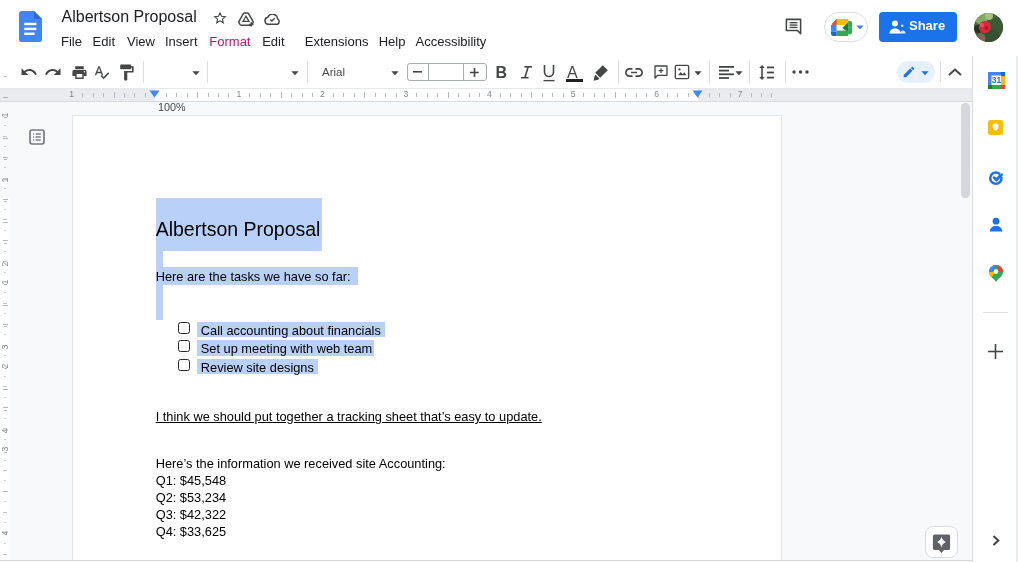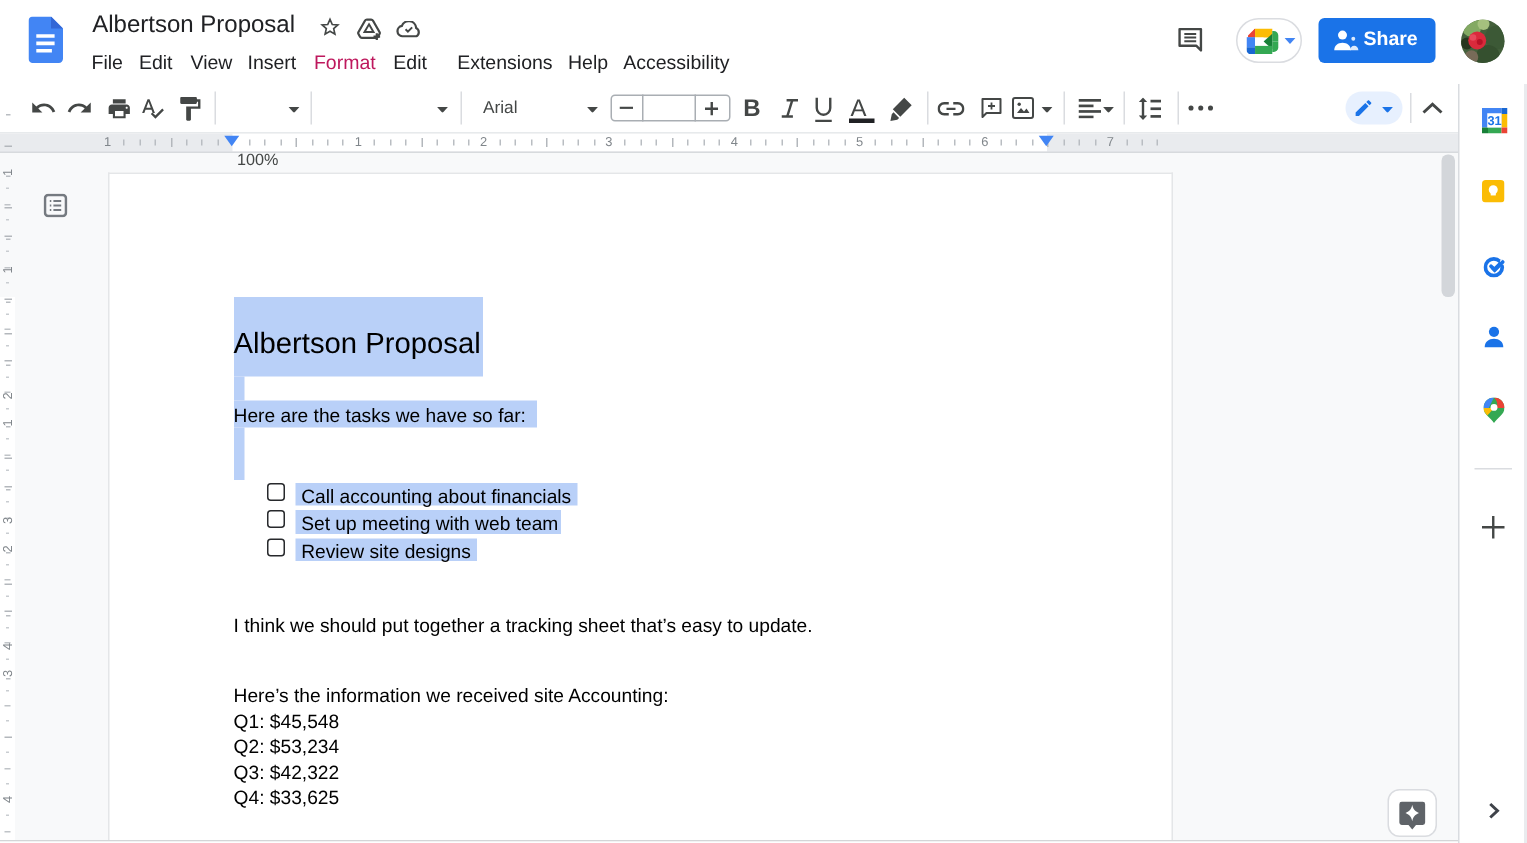--- a/index.html
+++ b/index.html
@@ -198,21 +198,21 @@
   <div class="abs" style="left:155.7px;top:218.9px;font-size:19.5px;line-height:21.8px;color:#000;">Albertson Proposal</div>
   <div class="abs" style="left:155.7px;top:270px;font-size:12.8px;line-height:14.3px;color:#000;">Here are the tasks we have so far:</div>
 
   <div class="abs" style="left:177.8px;top:321.8px;width:12px;height:12px;border:1.5px solid #27292c;border-radius:2.5px;"></div>
   <div class="abs" style="left:177.8px;top:340.3px;width:12px;height:12px;border:1.5px solid #27292c;border-radius:2.5px;"></div>
   <div class="abs" style="left:177.8px;top:358.9px;width:12px;height:12px;border:1.5px solid #27292c;border-radius:2.5px;"></div>
   <div class="abs" style="left:200.8px;top:323.7px;font-size:12.8px;line-height:14.3px;color:#000;">Call accounting about financials</div>
   <div class="abs" style="left:200.8px;top:342.3px;font-size:12.8px;line-height:14.3px;color:#000;">Set up meeting with web team</div>
   <div class="abs" style="left:200.8px;top:360.8px;font-size:12.8px;line-height:14.3px;color:#000;">Review site designs</div>
 
-  <div class="abs" style="left:155.7px;top:410.1px;font-size:12.8px;line-height:14.3px;color:#000;">I think we should put together a tracking sheet that’s easy to update.</div>
+  <div class="abs" style="left:155.7px;top:410.1px;font-size:12.8px;line-height:14.3px;color:#000;text-decoration:underline;">I think we should put together a tracking sheet that’s easy to update.</div>
   <div class="abs" style="left:155.7px;top:457.1px;font-size:12.8px;line-height:14.3px;color:#000;">Here’s the information we received site Accounting:</div>
   <div class="abs" style="left:155.7px;top:474.3px;font-size:12.8px;line-height:14.3px;color:#000;">Q1: $45,548</div>
   <div class="abs" style="left:155.7px;top:491.3px;font-size:12.8px;line-height:14.3px;color:#000;">Q2: $53,234</div>
   <div class="abs" style="left:155.7px;top:508.4px;font-size:12.8px;line-height:14.3px;color:#000;">Q3: $42,322</div>
   <div class="abs" style="left:155.7px;top:525.4px;font-size:12.8px;line-height:14.3px;color:#000;">Q4: $33,625</div>
 
   <div class="abs" style="left:924.5px;top:525.5px;width:33px;height:32px;background:#fff;border:1px solid #dadce0;border-radius:8px;">
     <svg width="31" height="30" viewBox="0 0 31 30" style="margin:0 auto;">
       <path d="M8.5 7.5 h14 a1.6 1.6 0 0 1 1.6 1.6 v12.3 a1.6 1.6 0 0 1 -1.6 1.6 h-4.5 l-2.5 3 -2.5 -3 h-4.5 a1.6 1.6 0 0 1 -1.6 -1.6 v-12.3 a1.6 1.6 0 0 1 1.6 -1.6 Z" fill="#5f6368"></path>
       <path d="M15.5 9.5 c0.5 2.8 1.7 4.2 4.5 5.5 c-2.8 1.3 -4 2.7 -4.5 5.5 c-0.5 -2.8 -1.7 -4.2 -4.5 -5.5 c2.8 -1.3 4 -2.7 4.5 -5.5 Z" fill="#fff"></path>

